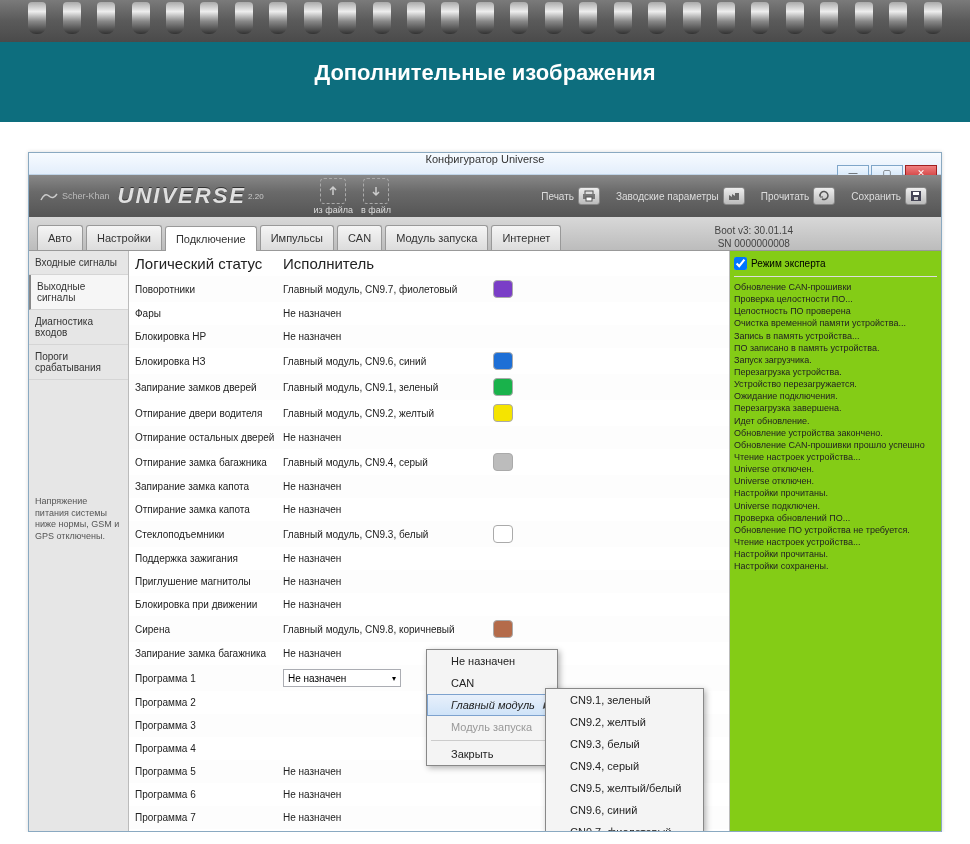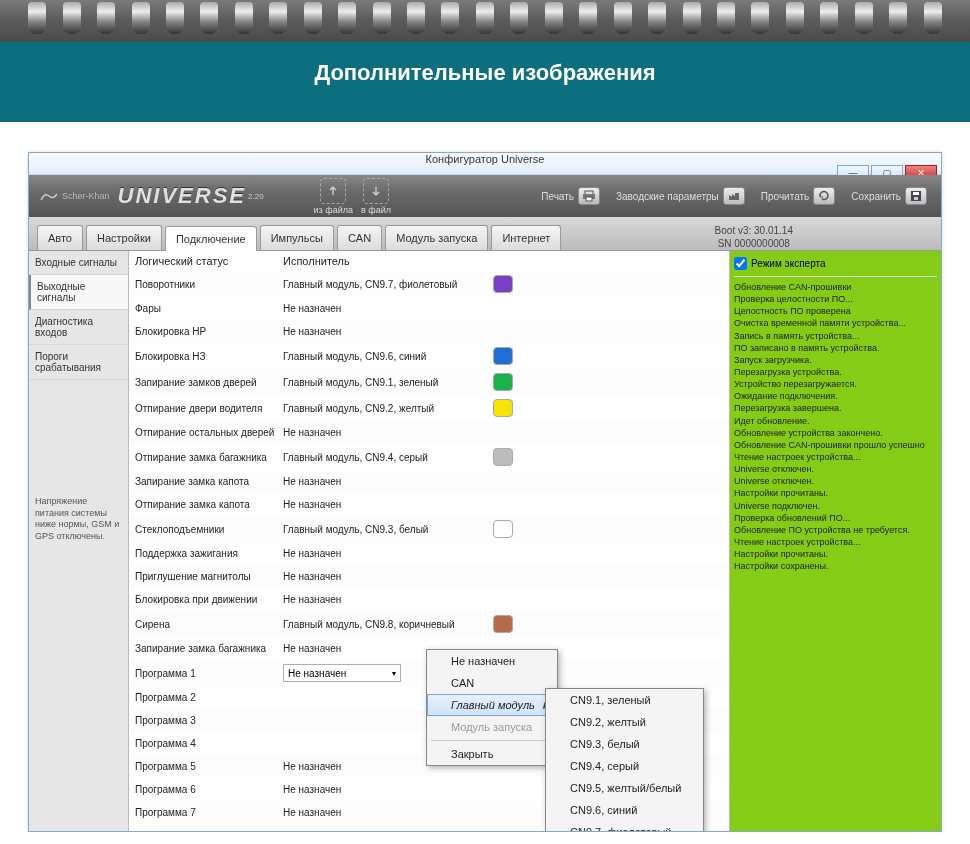--- a/index.html
+++ b/index.html
@@ -44,21 +44,21 @@
   .boot-info { margin-left:auto; text-align:center; font-size:10px; color:#444; padding-right:140px; line-height:1.3;}
   
   
   .content { display:flex; height:580px; background:#fff;}
   .left-col { width:100px; background:#e6e6e6; border-right:1px solid #bbb; display:flex; flex-direction:column;}
   .side-item { padding:6px 6px; font-size:10px; color:#333; cursor:pointer; border-bottom:1px solid #d5d5d5;}
   .side-item.active { background:#f6f6f6; border-left:2px solid #888;}
   .side-note { margin-top:110px; padding:6px; font-size:9px; color:#555; line-height:1.3;}
   
   .main-col { flex:1; overflow:auto; position:relative;}
-  .main-header-row { display:flex; padding:4px 6px; font-size:11px; color:#222;}
+  .main-header-row { display:flex; padding:4px 6px; font-size:15px; color:#222;}
   .col-status { width:148px;}
   .col-exec { width:210px;}
   
   .signal-row { display:flex; align-items:center; padding:4px 6px; min-height:23px;}
   .signal-row:nth-child(odd){ background:#fdfdfd;}
   .sig-name { width:148px; font-size:10px; color:#222;}
   .sig-exec { width:210px; font-size:10px; color:#222;}
   .swatch { width:20px; height:18px; border-radius:4px; border:1px solid #aaa; background:#ccc;}
   
   

